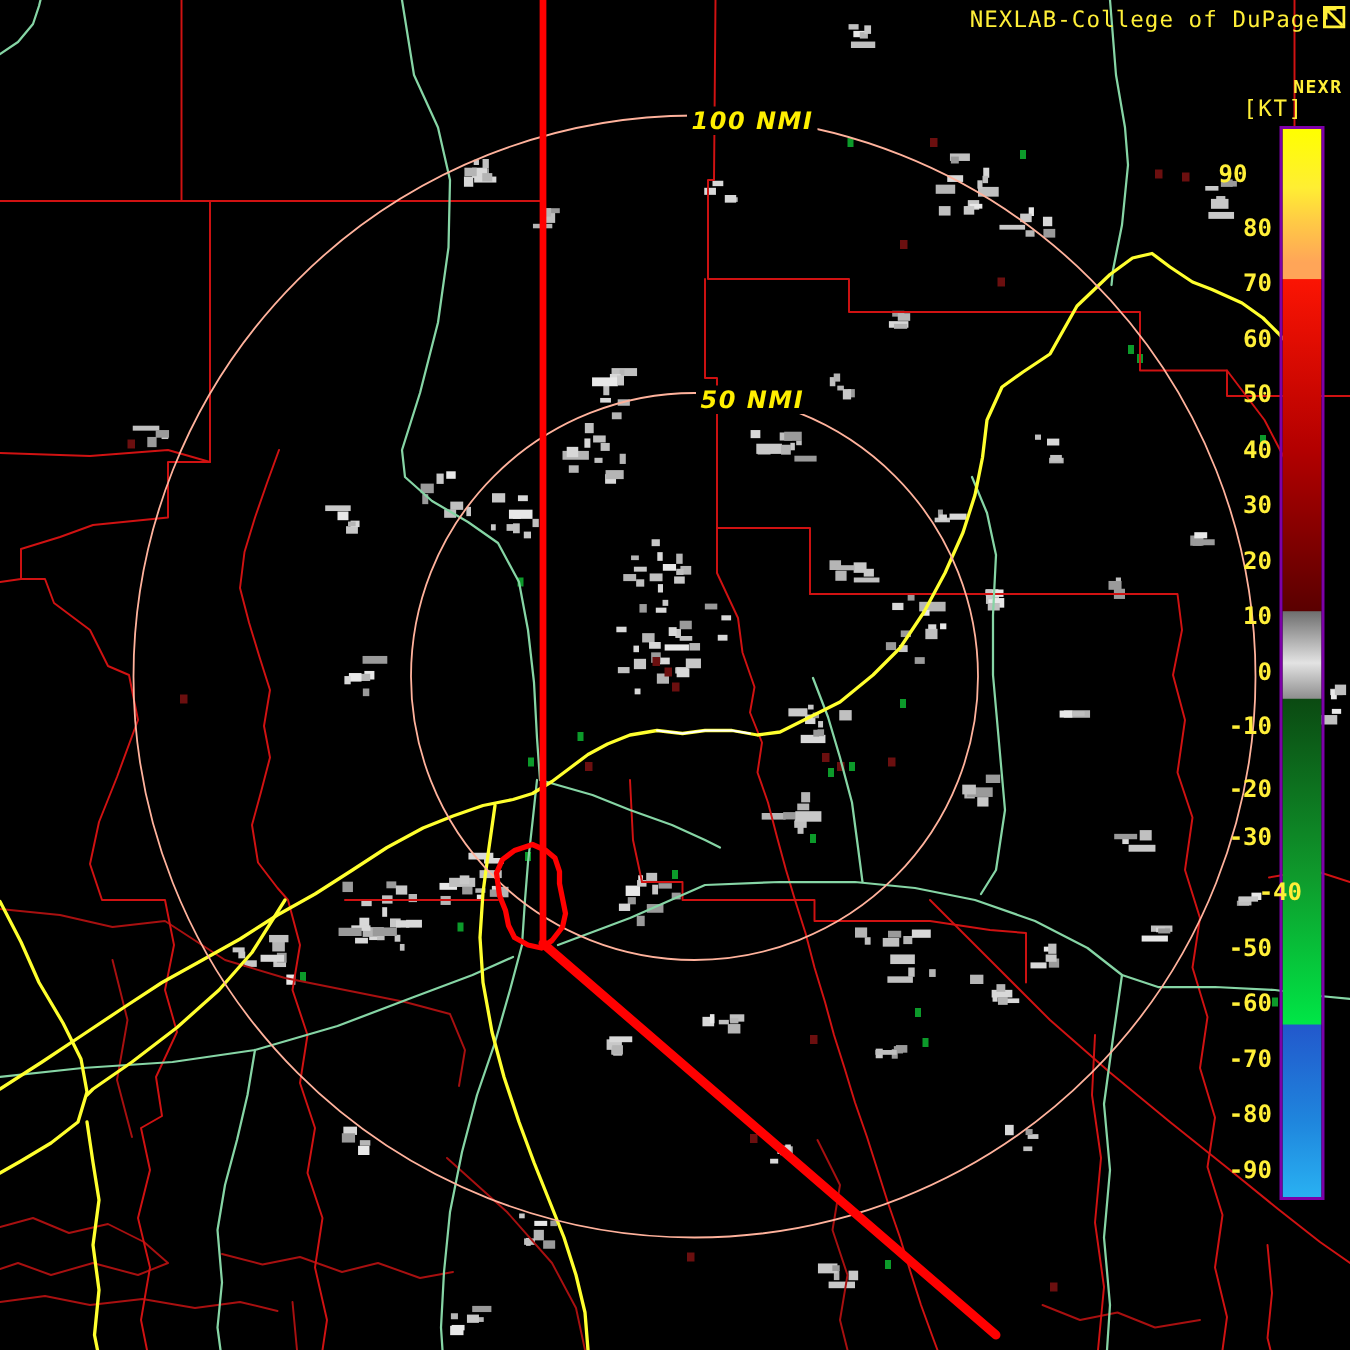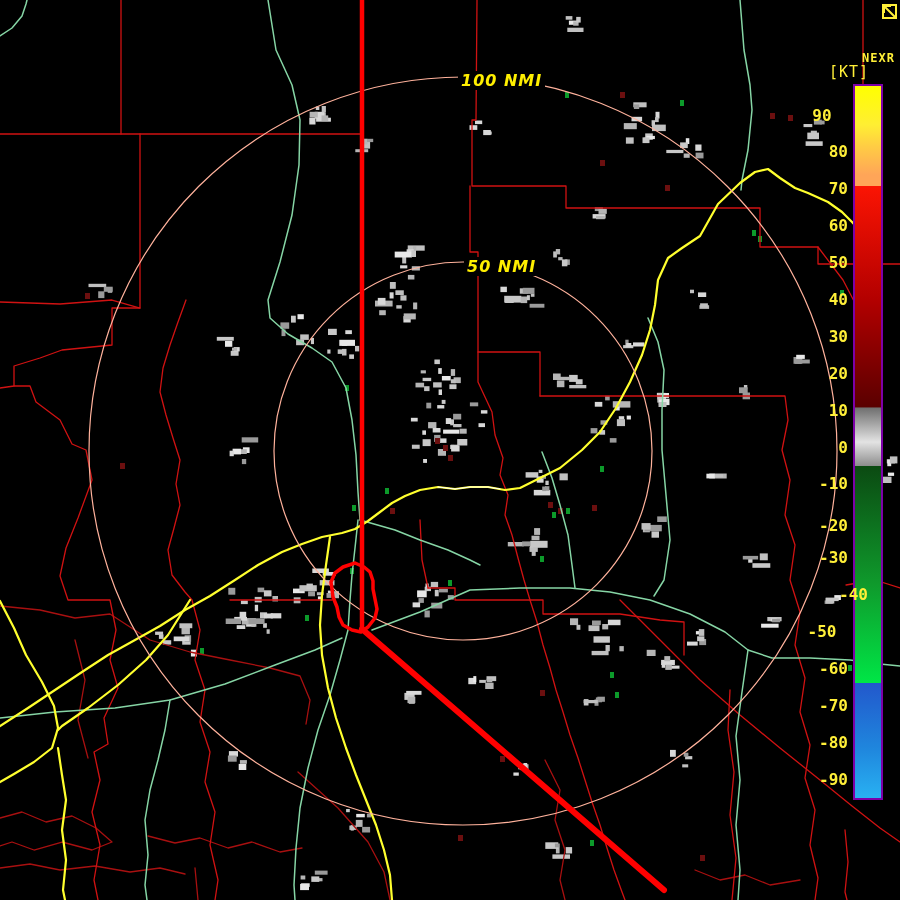--- a/index.html
+++ b/index.html
@@ -465,20 +465,21 @@
       <polyline points="190,600 168,635 146,660 118,685 88,708 62,726 58,730" fill="none" stroke="#ffff2e" stroke-width="2.2" stroke-linejoin="round" stroke-linecap="round"></polyline>
       <polyline points="58,748 62,775 66,800 62,830 66,860 63,890 65,900" fill="none" stroke="#ffff2e" stroke-width="2.2" stroke-linejoin="round" stroke-linecap="round"></polyline>
       <polyline points="438,487 455,489 470,487 488,487 500,489" fill="none" stroke="#ffffff" stroke-width="1.2" stroke-linejoin="round" stroke-linecap="round"></polyline>
       <circle cx="463" cy="451" r="189" fill="none" stroke="#ffb29c" stroke-width="1.2"></circle>
       <circle cx="463" cy="451" r="374" fill="none" stroke="#ffb29c" stroke-width="1.2"></circle>
       <polyline points="362,0 362,631" stroke="#ff0000" stroke-width="4.5" fill="none"></polyline>
       <polyline points="362,629 664,890" stroke="#ff0000" stroke-width="6" fill="none" stroke-linecap="round"></polyline>
       <polygon points="355,563 343,567 335,573 331,582 333,597 337,607 339,617 343,625 352,630 361,632 368,627 375,618 377,609 375,599 373,589 373,581 370,572 364,567" stroke="#ff0000" stroke-width="3.5" fill="none" stroke-linejoin="round"></polygon>
     </svg>
 
+  <div class="ovl" id="title">NEXLAB-College of DuPage</div>
   <svg class="ovl" id="logo" viewBox="0 0 15 15">
     <rect x="1" y="1" width="13" height="13" fill="none" stroke="#ffef38" stroke-width="2"></rect>
     <path d="M2 2 L13 13 M2 2 L9 2 M2 2 L2 9" stroke="#ffef38" stroke-width="2" fill="none"></path>
   </svg>
   <div class="ovl" id="prod">NEXR</div>
   <div class="ovl" id="units">[KT]</div>
 
   <div class="ovl ringlab" id="ring100">100 NMI</div>
   <div class="ovl ringlab" id="ring50">50 NMI</div>
 
@@ -491,20 +492,20 @@
       <div class="cbtick" style="left: 796px; top: 253.1px; color: rgb(255, 239, 56);">50</div>
       <div class="cbtick" style="left: 796px; top: 290px; color: rgb(255, 239, 56);">40</div>
       <div class="cbtick" style="left: 796px; top: 326.9px; color: rgb(255, 239, 56);">30</div>
       <div class="cbtick" style="left: 796px; top: 363.8px; color: rgb(255, 239, 56);">20</div>
       <div class="cbtick" style="left: 796px; top: 400.6px; color: rgb(255, 239, 56);">10</div>
       <div class="cbtick" style="left: 796px; top: 437.5px; color: rgb(255, 239, 56);">0</div>
       <div class="cbtick" style="left: 796px; top: 474.4px; color: rgb(255, 239, 56);">-10</div>
       <div class="cbtick" style="left: 796px; top: 516px; color: rgb(255, 239, 56);">-20</div>
       <div class="cbtick" style="left: 796px; top: 548.2px; color: rgb(255, 239, 56);">-30</div>
       <div class="cbtick" style="left: 796px; top: 585.1px; color: rgb(255, 239, 56); padding-left: 20px;">-40</div>
-      <div class="cbtick" style="left: 796px; top: 622px; color: rgb(255, 239, 56); text-align: center;">-50</div>
+      <div class="cbtick" style="left: 796px; top: 622px; color: rgb(255, 239, 56);">-50</div>
       <div class="cbtick" style="left: 796px; top: 658.9px; color: rgb(255, 239, 56);">-60</div>
       <div class="cbtick" style="left: 796px; top: 695.8px; color: rgb(255, 239, 56);">-70</div>
       <div class="cbtick" style="left: 796px; top: 732.7px; color: rgb(255, 239, 56);">-80</div>
       <div class="cbtick" style="left: 796px; top: 769.6px; color: rgb(255, 239, 56);">-90</div>
     </div>
 
 </div>
 
 </body></html>

